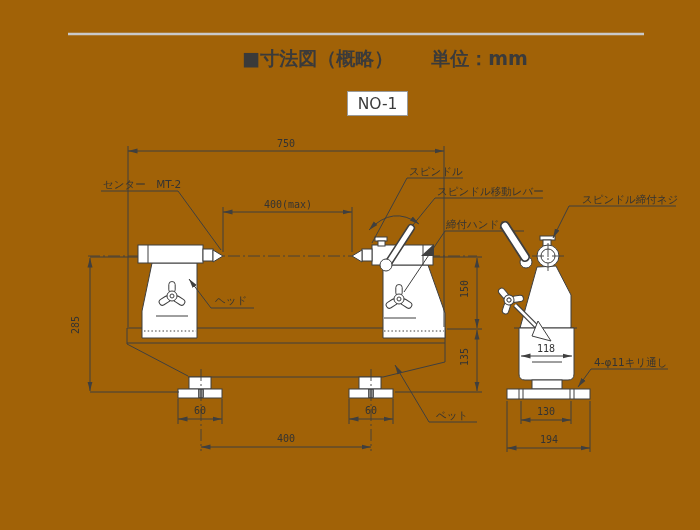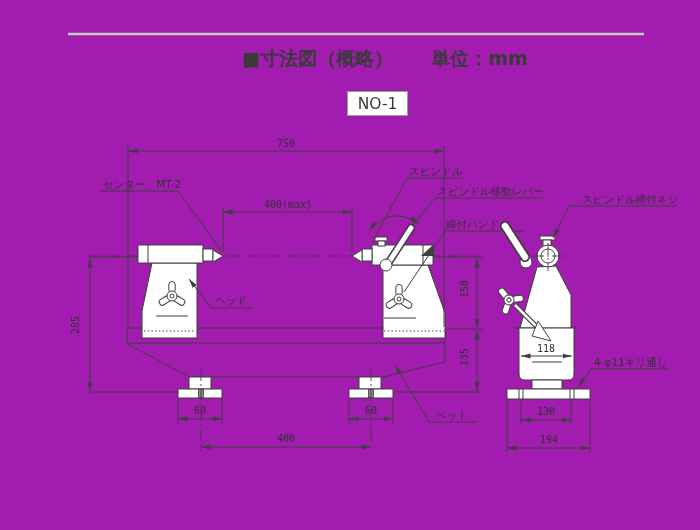--- a/index.html
+++ b/index.html
@@ -1,16 +1,16 @@
 <!DOCTYPE html>
 <html><head>
 <meta charset="utf-8">
 <style>
   html,body{margin:0;padding:0;background:#fff;}
-  .canvas{position:relative;width:700px;height:530px;background:#a21caf;overflow:hidden;
+  .canvas{position:relative;width:700px;height:530px;background:#a16207;overflow:hidden;
           font-family:"DejaVu Sans","Liberation Sans",sans-serif;}
   svg{position:absolute;left:0;top:0;}
   svg text{fill:#333333;}
   .jp{font-family:"DejaVu Sans","Liberation Sans",sans-serif;font-size:10.5px;}
   .dim{font-family:"DejaVu Sans Mono","Liberation Mono",monospace;font-size:10px;}
   .title{font-size:19px;font-weight:bold;fill:#3a3a3a;}
   .no{font-size:15.5px;fill:#3a3a3a;}
   .ln{stroke:#3f3f3f;stroke-width:1;fill:none;}
   .fw{fill:#ffffff;stroke:#3f3f3f;stroke-width:1;}
   .dot{stroke:#3f3f3f;stroke-width:1;fill:none;stroke-dasharray:1.5 2.2;}

